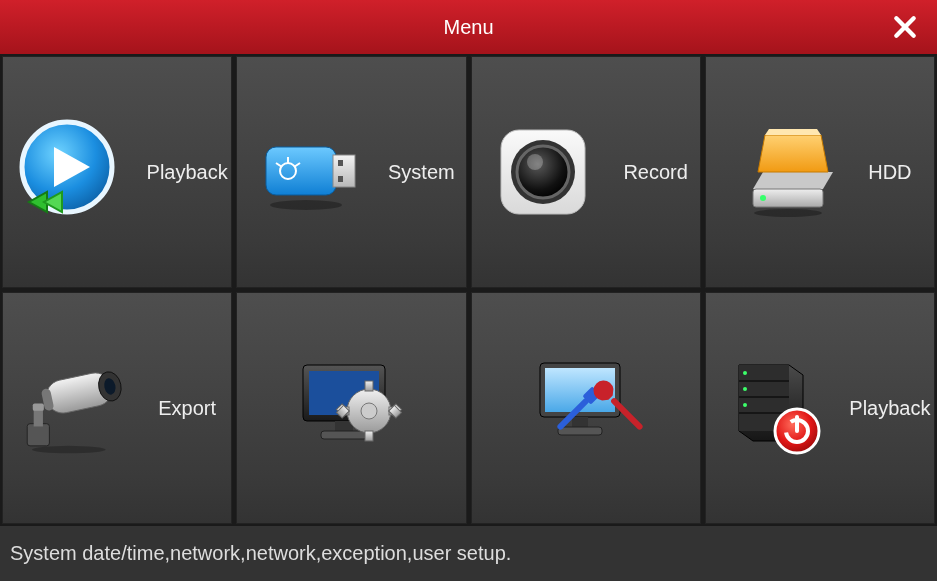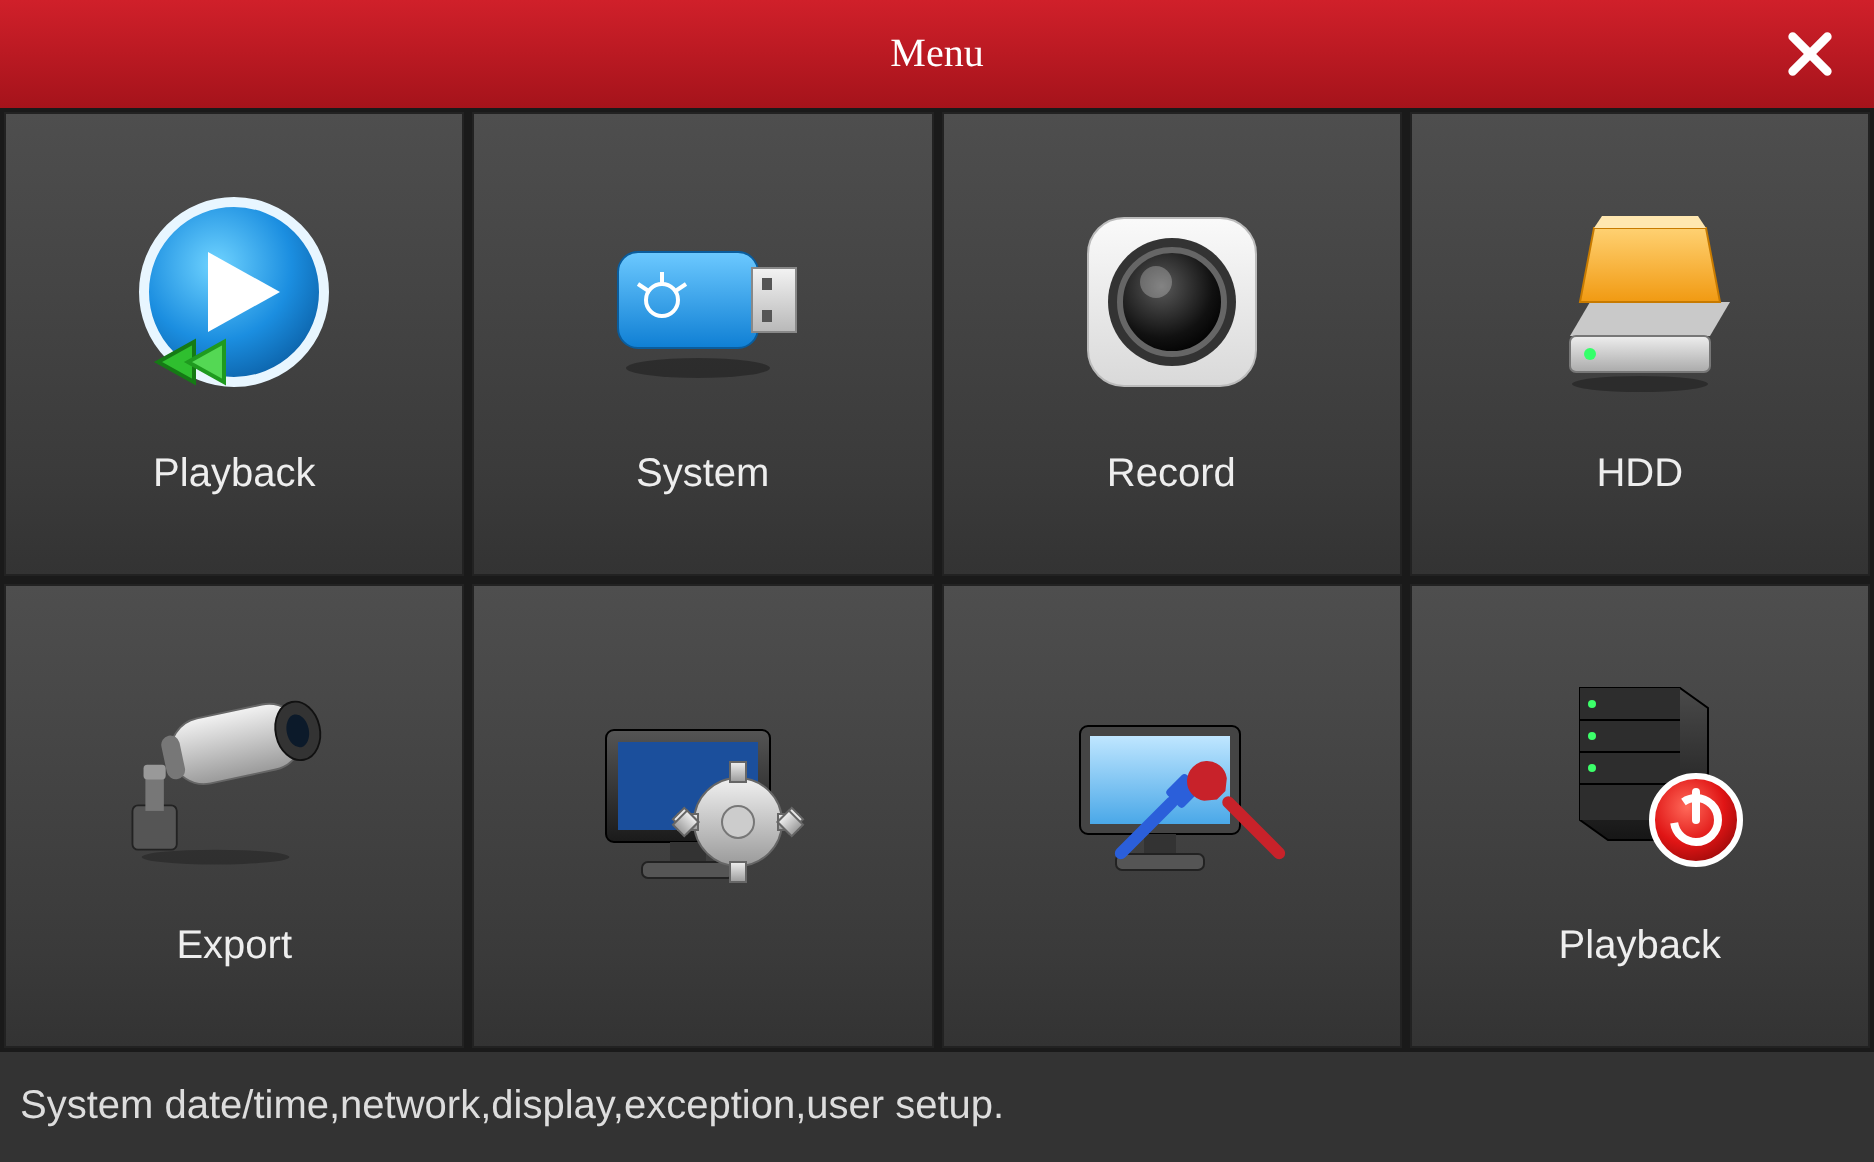--- a/index.html
+++ b/index.html
@@ -6,21 +6,20 @@
   html, body { width: 937px; height: 581px; background: #000; font-family: Arial, sans-serif; overflow: hidden; }
   .header {
     height: 54px;
     background: linear-gradient(#d0202a, #a5131b);
     display: flex;
     align-items: center;
     justify-content: center;
     position: relative;
     color: #fff;
     font-size: 20px;
-    font-family: Liberation Serif, serif;
   }
   .close-btn {
     position: absolute;
     right: 18px;
     top: 50%;
     transform: translateY(-50%);
     width: 28px;
     height: 28px;
     cursor: pointer;
     color: #fff;
@@ -34,21 +33,20 @@
     grid-template-rows: repeat(2, 1fr);
     gap: 4px;
     background: #1a1a1a;
     padding: 2px;
     height: 472px;
   }
   .tile {
     background: linear-gradient(#4e4e4e, #3a3a3a 80%, #333);
     border: 1px solid #222;
     display: flex;
-    flex-direction: column;
     align-items: center;
     justify-content: center;
     color: #eee;
     font-size: 20px;
     cursor: pointer;
     gap: 20px;
   }
   .icon-wrap { width: 120px; height: 110px; display:flex; align-items:center; justify-content:center; }
   .footer {
     height: 55px;
@@ -278,14 +276,14 @@
         <circle cx="88" cy="78" r="11" fill="none" stroke="#fff" stroke-width="4" stroke-dasharray="50 12" transform="rotate(-90 88 78)"></circle>
         <line x1="88" y1="64" x2="88" y2="78" stroke="#fff" stroke-width="4" stroke-linecap="round"></line>
       </svg>
     </div>
     <span>Playback</span>
   </div>
 
 </div>
 
 <div class="footer">
-  <span>System date/time,network,display,exception,user setup.</span>
+  <span>System date/time,network,network,exception,user setup.</span>
 </div>
 
 </body></html>

